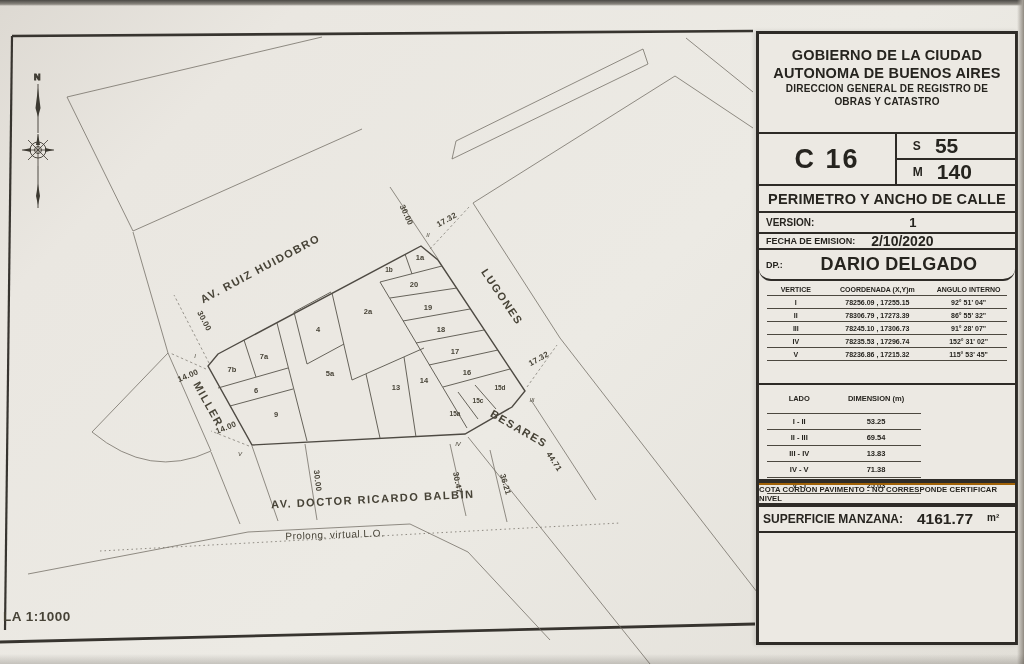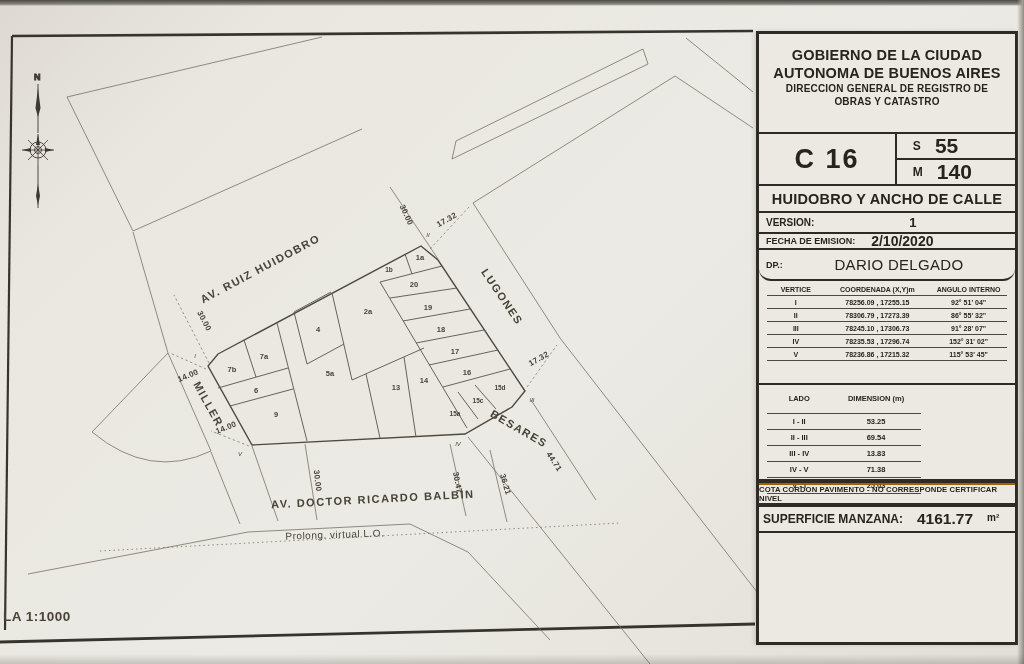--- a/index.html
+++ b/index.html
@@ -43,21 +43,21 @@
   .tb-doctitle{height:27px;display:flex;align-items:center;justify-content:center;
                font-size:14.5px;font-weight:bold;letter-spacing:.2px;}
   .tb-version{height:21px;display:flex;align-items:center;}
   .tb-version .lb{font-size:10px;font-weight:bold;padding-left:7px;}
   .tb-version .vl{font-size:13px;font-weight:bold;margin-left:95px;}
   .tb-fecha{height:16px;display:flex;align-items:center;}
   .tb-fecha .lb{font-size:9px;font-weight:bold;padding-left:7px;}
   .tb-fecha .vl{font-size:14px;font-weight:bold;margin-left:16px;}
   .tb-dp{height:31px;display:flex;align-items:center;border-radius:12px;}
   .tb-dp .lb{font-size:9px;font-weight:bold;padding-left:7px;}
-  .tb-dp .vl{flex:1;text-align:center;font-size:15px;font-weight:normal;letter-spacing:.3px;}
+  .tb-dp .vl{flex:1;text-align:center;font-size:18px;font-weight:bold;letter-spacing:.3px;}
   .tb-table{height:104px;padding:4px 8px 0;}
   .tb-table table{width:100%;border-collapse:collapse;}
   .tb-table th{font-size:7px;font-weight:bold;border-bottom:1.5px solid #4c483f;padding:1px 0 2px;}
   .tb-table td{font-size:7px;font-weight:bold;text-align:center;border-bottom:1px solid #4c483f;
                padding:2.5px 0;}
   .tb-lados{height:96px;padding:8px 8px 0;}
   .tb-lados table{width:64%;border-collapse:collapse;}
   .tb-lados th{font-size:7.5px;font-weight:bold;border-bottom:1.5px solid #4c483f;padding:1px 0 10px;}
   .tb-lados td{font-size:7.5px;font-weight:bold;text-align:center;border-bottom:1px solid #4c483f;
                padding:3px 0;}
@@ -233,21 +233,21 @@
           <span class="lt">S</span>
           <span class="vl">55</span>
         </div>
         <div class="csm-row">
           <span class="lt">M</span>
           <span class="vl">140</span>
         </div>
       </div>
     </div>
 
-    <div class="sec tb-doctitle">HUIDOBRO Y ANCHO DE CALLE</div>
+    <div class="sec tb-doctitle">PERIMETRO Y ANCHO DE CALLE</div>
 
     <div class="sec tb-version">
       <span class="lb">VERSION:</span>
       <span class="vl">1</span>
     </div>
 
     <div class="sec tb-fecha">
       <span class="lb">FECHA DE EMISION:</span>
       <span class="vl">2/10/2020</span>
     </div>

